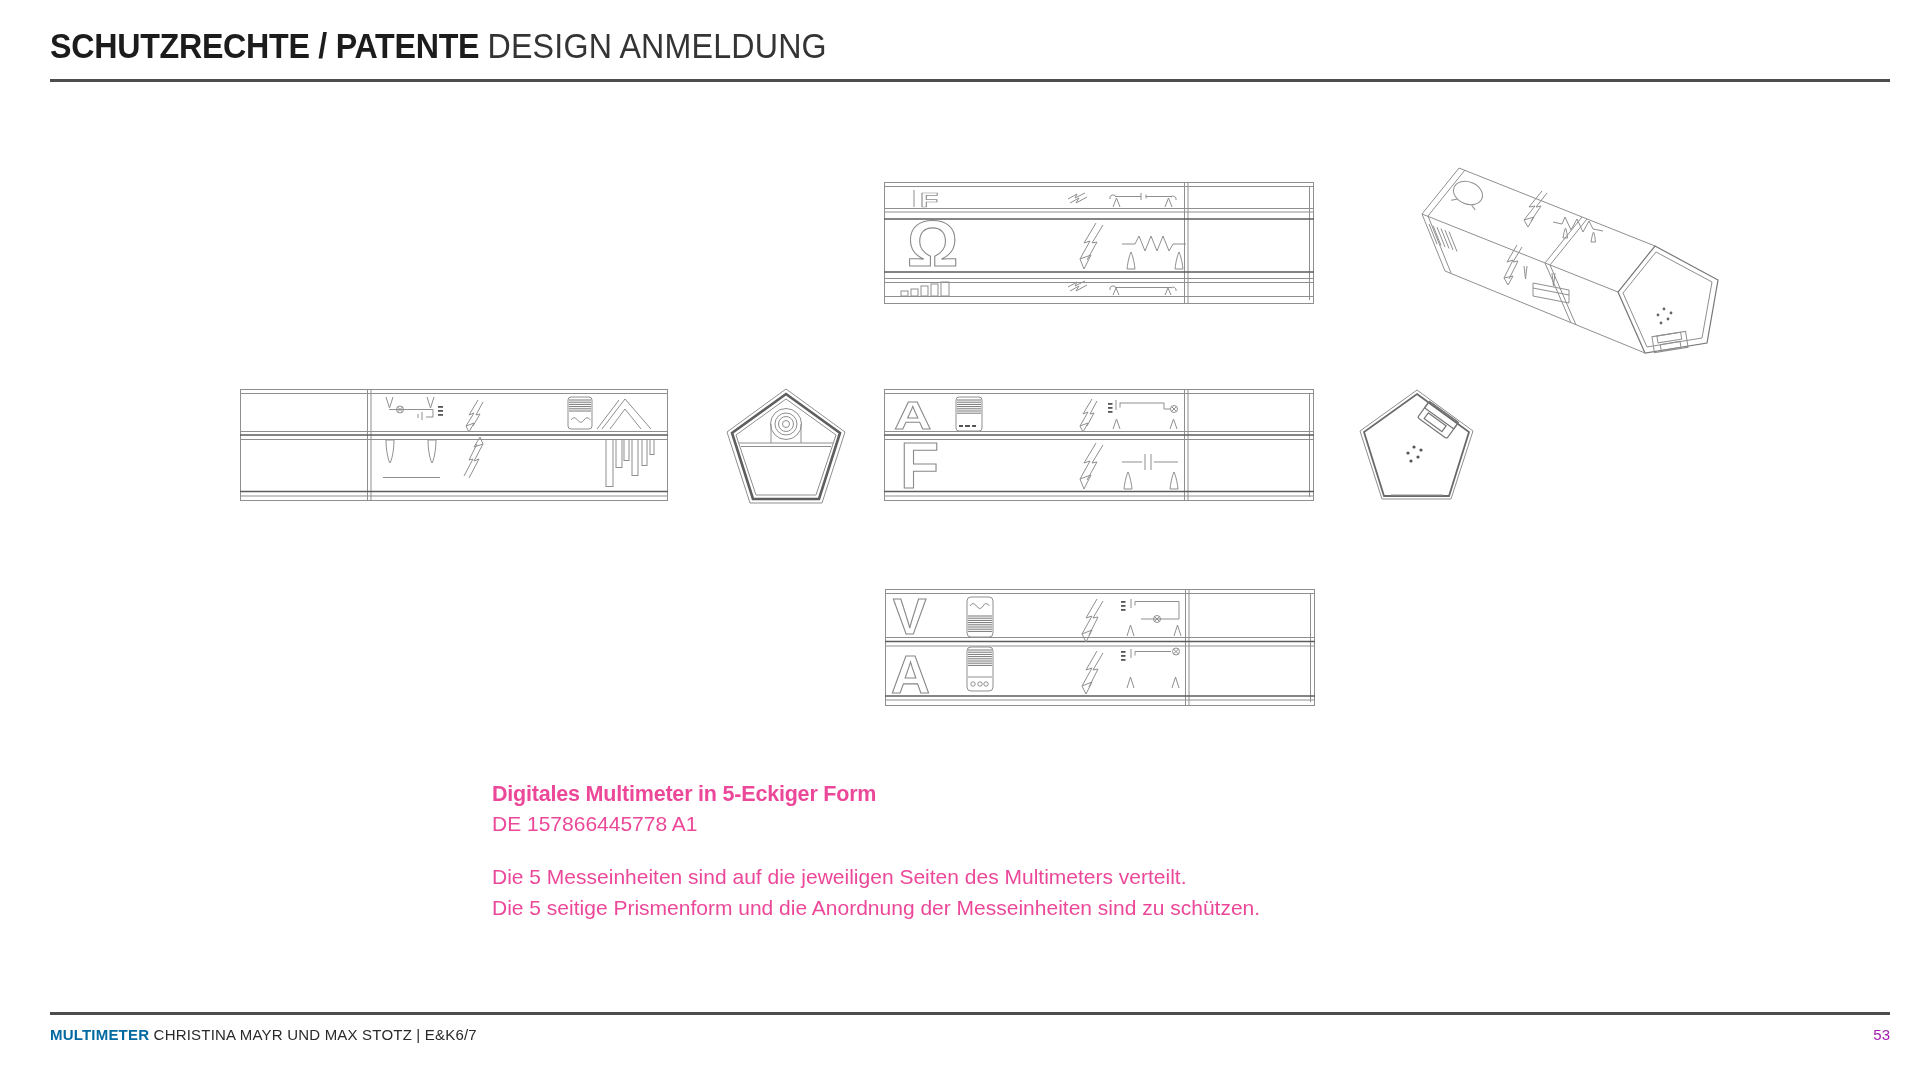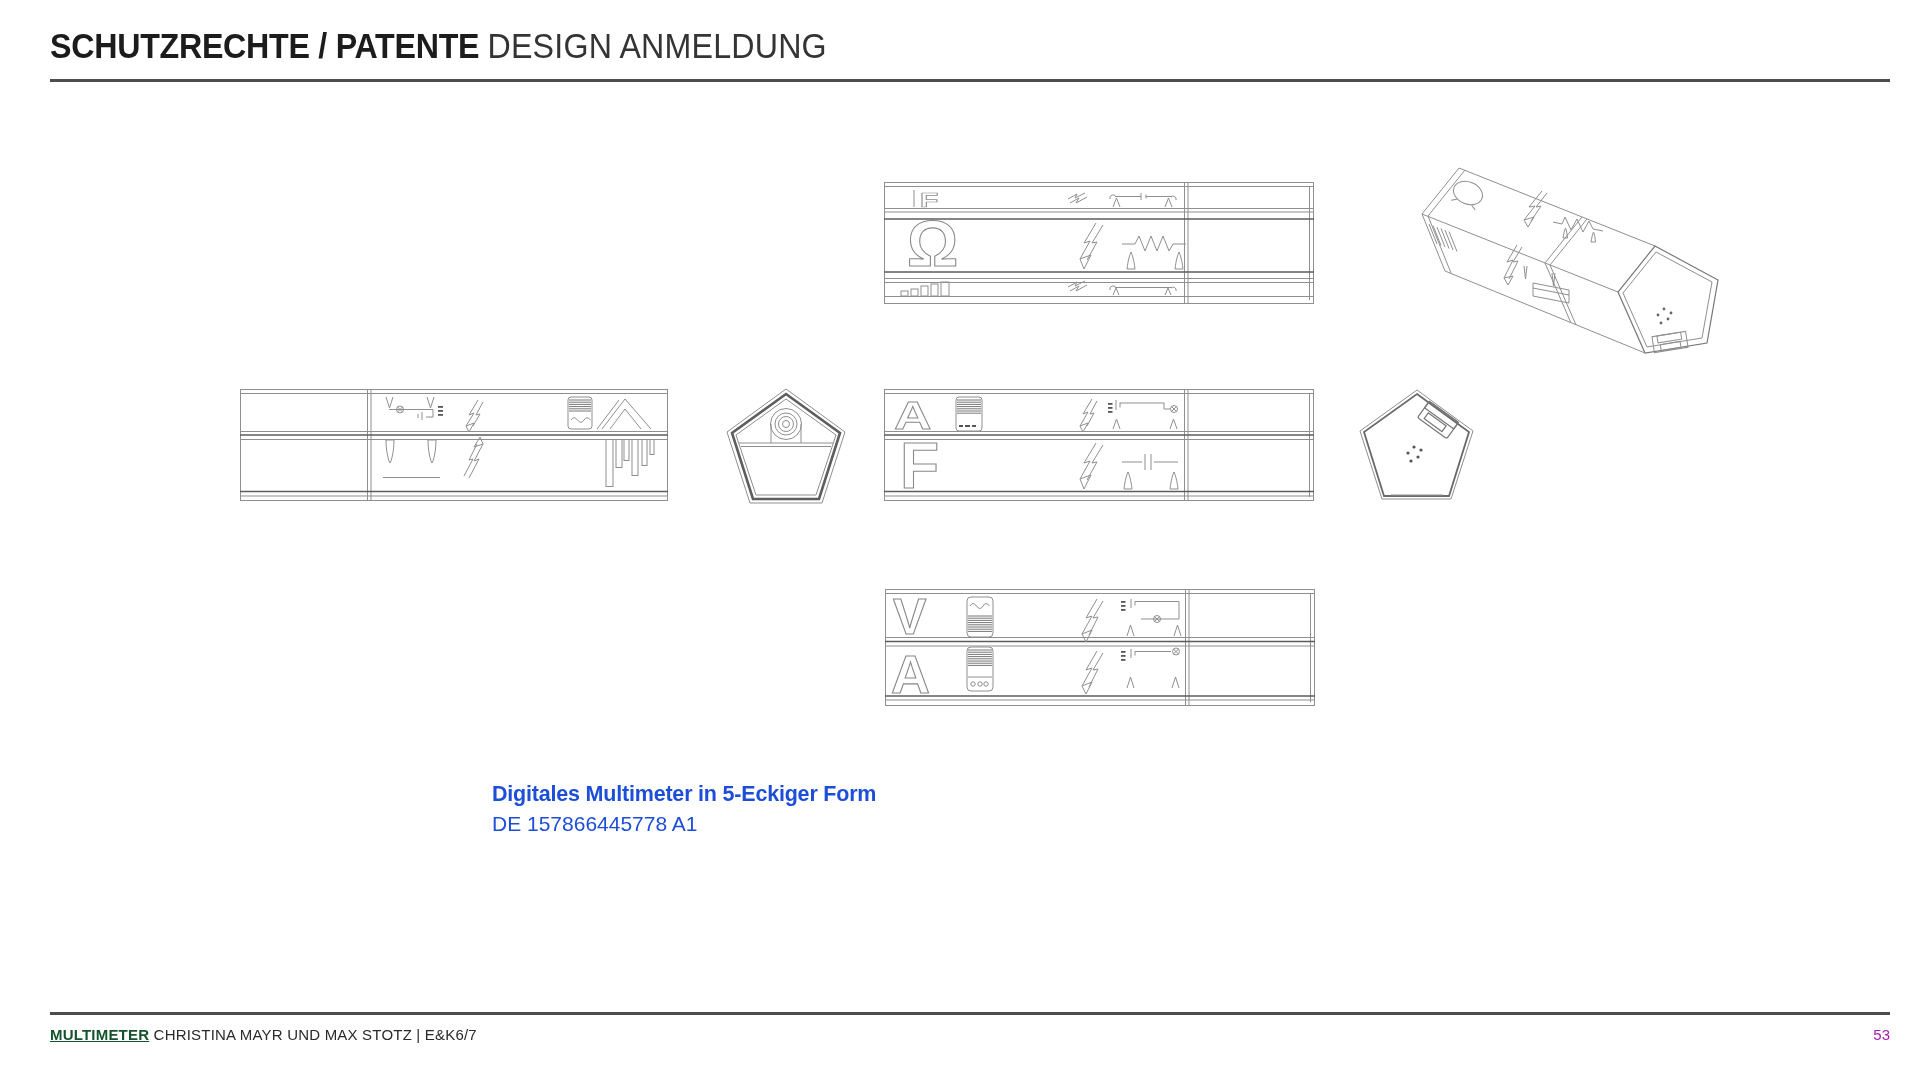--- a/index.html
+++ b/index.html
@@ -19,29 +19,29 @@
   
   svg.fig{position:absolute;overflow:visible;}
   .ln{stroke:#8f8f8f;stroke-width:1;fill:none;}
   .lnd{stroke:#5c5c5c;stroke-width:1.5;fill:none;}
   .lnm{stroke:#777777;stroke-width:1.2;fill:none;}
   .dark{fill:#555555;stroke:none;}
   .glyph{font-family:"Liberation Sans",sans-serif;font-weight:bold;
          fill:none;stroke:#8a8a8a;stroke-width:1.1px;}
 
   
-  #patent-block{position:absolute;left:492px;top:779px;font-size:21px;line-height:31px;color:#1d4ed8;}
+  #patent-block{position:absolute;left:492px;top:779px;font-size:21px;line-height:31px;color:#ec4899;}
   #patent-block h2{margin:0;font-size:21.5px;font-weight:700;line-height:30px;letter-spacing:-0.2px;}
   #patent-number{margin:0 0 0 0;line-height:30px;}
   #patent-desc{margin-top:22px;}
   #patent-desc p{margin:0;}
 
   
   #footer{position:absolute;left:50px;top:1026px;font-size:15px;letter-spacing:0.2px;color:#2a2a2a;white-space:nowrap;}
-  #footer b{color:#14532d;text-decoration:underline;}
+  #footer b{color:#0369a1;}
   #page-number{position:absolute;right:30px;top:1026px;font-size:15px;color:#a21caf;}
 </style>
 </head>
 <body>
 
 <div id="page">
 
   <div id="header">
     <h1><span>SCHUTZRECHTE / PATENTE</span><span class="light">DESIGN ANMELDUNG</span></h1>
   </div>
@@ -446,19 +446,23 @@
     <g class="dark">
       <rect x="236" y="62" width="4.5" height="1.8"></rect>
         <rect x="236" y="66" width="4.5" height="1.8"></rect>
       <rect x="236" y="70" width="4.5" height="1.8"></rect>
     </g>
   </svg>
 
   <div id="patent-block">
     <h2>Digitales Multimeter in 5-Eckiger Form</h2>
     <p id="patent-number">DE 157866445778 A1</p>
+    <div id="patent-desc">
+      <p>Die 5 Messeinheiten sind auf die jeweiligen Seiten des Multimeters verteilt.</p>
+      <p>Die 5 seitige Prismenform und die Anordnung der Messeinheiten sind zu schützen.</p>
+    </div>
   </div>
 
   <div class="rule" id="rule-bottom"></div>
   <div id="footer"><b>MULTIMETER</b>&nbsp;<span>CHRISTINA MAYR UND MAX STOTZ | E&amp;K6/7</span></div>
   <div id="page-number">53</div>
 
 </div>
 
 </body></html>

